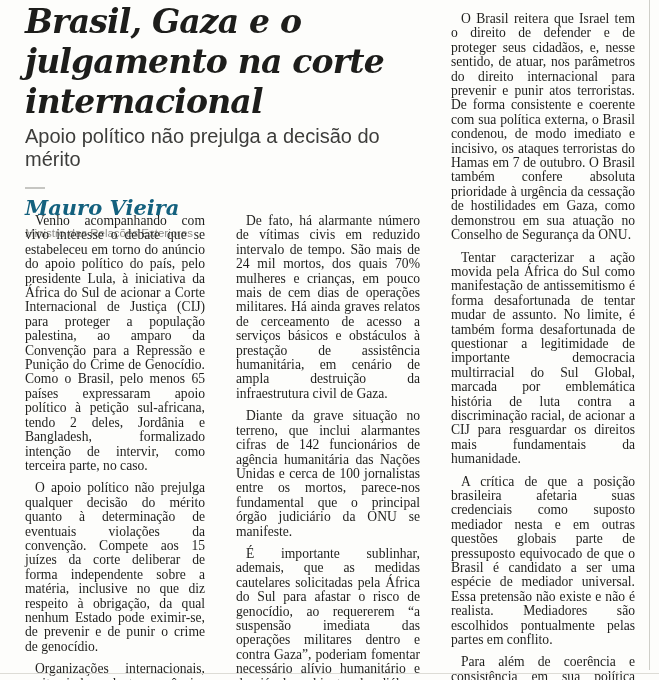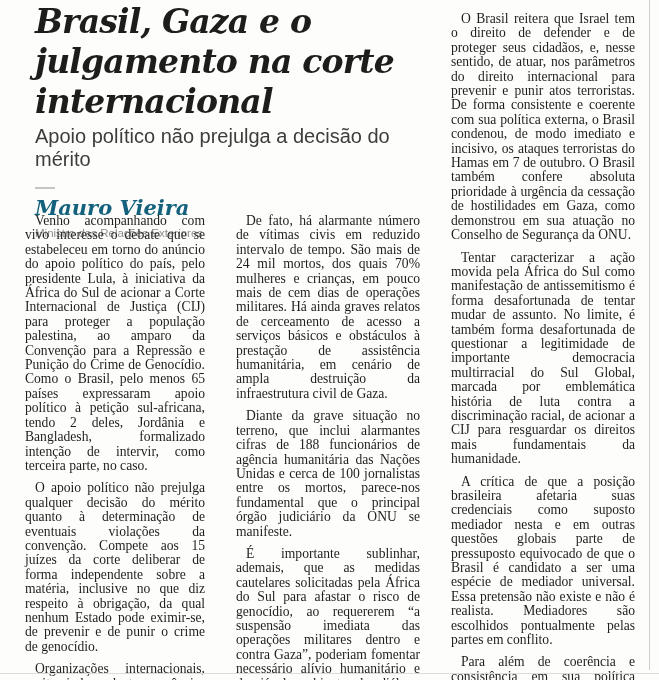--- a/index.html
+++ b/index.html
@@ -3,21 +3,21 @@
 <meta charset="utf-8">
 <style>
   html, body { margin: 0; padding: 0; background: #ffffff; }
   .page {
     position: relative;
     width: 659px;
     height: 680px;
     background: #fdfdfb;
     overflow: hidden;
   }
-  .header { position: absolute; left: 35px; top: 2px; width: 414px; }
+  .header { position: absolute; left: 25px; top: 2px; width: 414px; }
   .title {
     font-family: "DejaVu Serif", "Liberation Serif", serif;
     font-style: italic;
     font-weight: 600;
     font-size: 33px;
     line-height: 40px;
     letter-spacing: -0.8px;
     color: #1d1d1b;
   }
   .subtitle {
@@ -87,21 +87,21 @@
   </div>
 
   <div class="col col-1">
     <p>Venho acompanhando com vivo interesse o debate que se estabeleceu em torno do anúncio do apoio político do país, pelo presidente Lula, à iniciativa da África do Sul de acionar a Corte Internacional de Justiça (CIJ) para proteger a população palestina, ao amparo da Convenção para a Repressão e Punição do Crime de Genocídio. Como o Brasil, pelo menos 65 países expressaram apoio político à petição sul-africana, tendo 2 deles, Jordânia e Bangladesh, formalizado intenção de intervir, como terceira parte, no caso.</p>
     <p>O apoio político não prejulga qualquer decisão do mérito quanto à determinação de eventuais violações da convenção. Compete aos 15 juízes da corte deliberar de forma independente sobre a matéria, inclusive no que diz respeito à obrigação, da qual nenhum Estado pode eximir-se, de prevenir e de punir o crime de genocídio.</p>
     <p>Organizações internacionais, peritos independentes e agências humanitárias competentes têm ressaltado, com veemência inédita, a possibilidade de graves violações ao direito internacional em Gaza, inclusive à Convenção de Genocídio.</p>
   </div>
 
   <div class="col col-2">
     <p>De fato, há alarmante número de vítimas civis em reduzido intervalo de tempo. São mais de 24 mil mortos, dos quais 70% mulheres e crianças, em pouco mais de cem dias de operações militares. Há ainda graves relatos de cerceamento de acesso a serviços básicos e obstáculos à prestação de assistência humanitária, em cenário de ampla destruição da infraestrutura civil de Gaza.</p>
-    <p>Diante da grave situação no terreno, que inclui alarmantes cifras de 188 funcionários de agência humanitária das Nações Unidas e cerca de 100 jornalistas entre os mortos, parece-nos fundamental que o principal órgão judiciário da ONU se manifeste.</p>
+    <p>Diante da grave situação no terreno, que inclui alarmantes cifras de 142 funcionários de agência humanitária das Nações Unidas e cerca de 100 jornalistas entre os mortos, parece-nos fundamental que o principal órgão judiciário da ONU se manifeste.</p>
     <p>É importante sublinhar, ademais, que as medidas cautelares solicitadas pela África do Sul para afastar o risco de genocídio, ao requererem “a suspensão imediata das operações militares dentro e contra Gaza”, poderiam fomentar necessário alívio humanitário e desejável ambiente de diálogo político que permita a retomada de negociações para a solução de dois Estados, convivendo lado a lado, em paz e segurança, dentro de fronteiras mutuamente acordadas e internacionalmente reconhecidas.</p>
   </div>
 
   <div class="col col-3">
     <p>O Brasil reitera que Israel tem o direito de defender e de proteger seus cidadãos, e, nesse sentido, de atuar, nos parâmetros do direito internacional para prevenir e punir atos terroristas. De forma consistente e coerente com sua política externa, o Brasil condenou, de modo imediato e incisivo, os ataques terroristas do Hamas em 7 de outubro. O Brasil também confere absoluta prioridade à urgência da cessação de hostilidades em Gaza, como demonstrou em sua atuação no Conselho de Segurança da ONU.</p>
     <p>Tentar caracterizar a ação movida pela África do Sul como manifestação de antissemitismo é forma desafortunada de tentar mudar de assunto. No limite, é também forma desafortunada de questionar a legitimidade de importante democracia multirracial do Sul Global, marcada por emblemática história de luta contra a discriminação racial, de acionar a CIJ para resguardar os direitos mais fundamentais da humanidade.</p>
     <p>A crítica de que a posição brasileira afetaria suas credenciais como suposto mediador nesta e em outras questões globais parte de pressuposto equivocado de que o Brasil é candidato a ser uma espécie de mediador universal. Essa pretensão não existe e não é realista. Mediadores são escolhidos pontualmente pelas partes em conflito.</p>
     <p>Para além de coerência e consistência em sua política externa, o prestígio e o reconhecimento do Brasil perante a comunidade internacional pressupõem coragem e altivez para se posicionar a respeito de indícios de graves violações dos direitos fundamentais de um povo.</p>
   </div>
 

